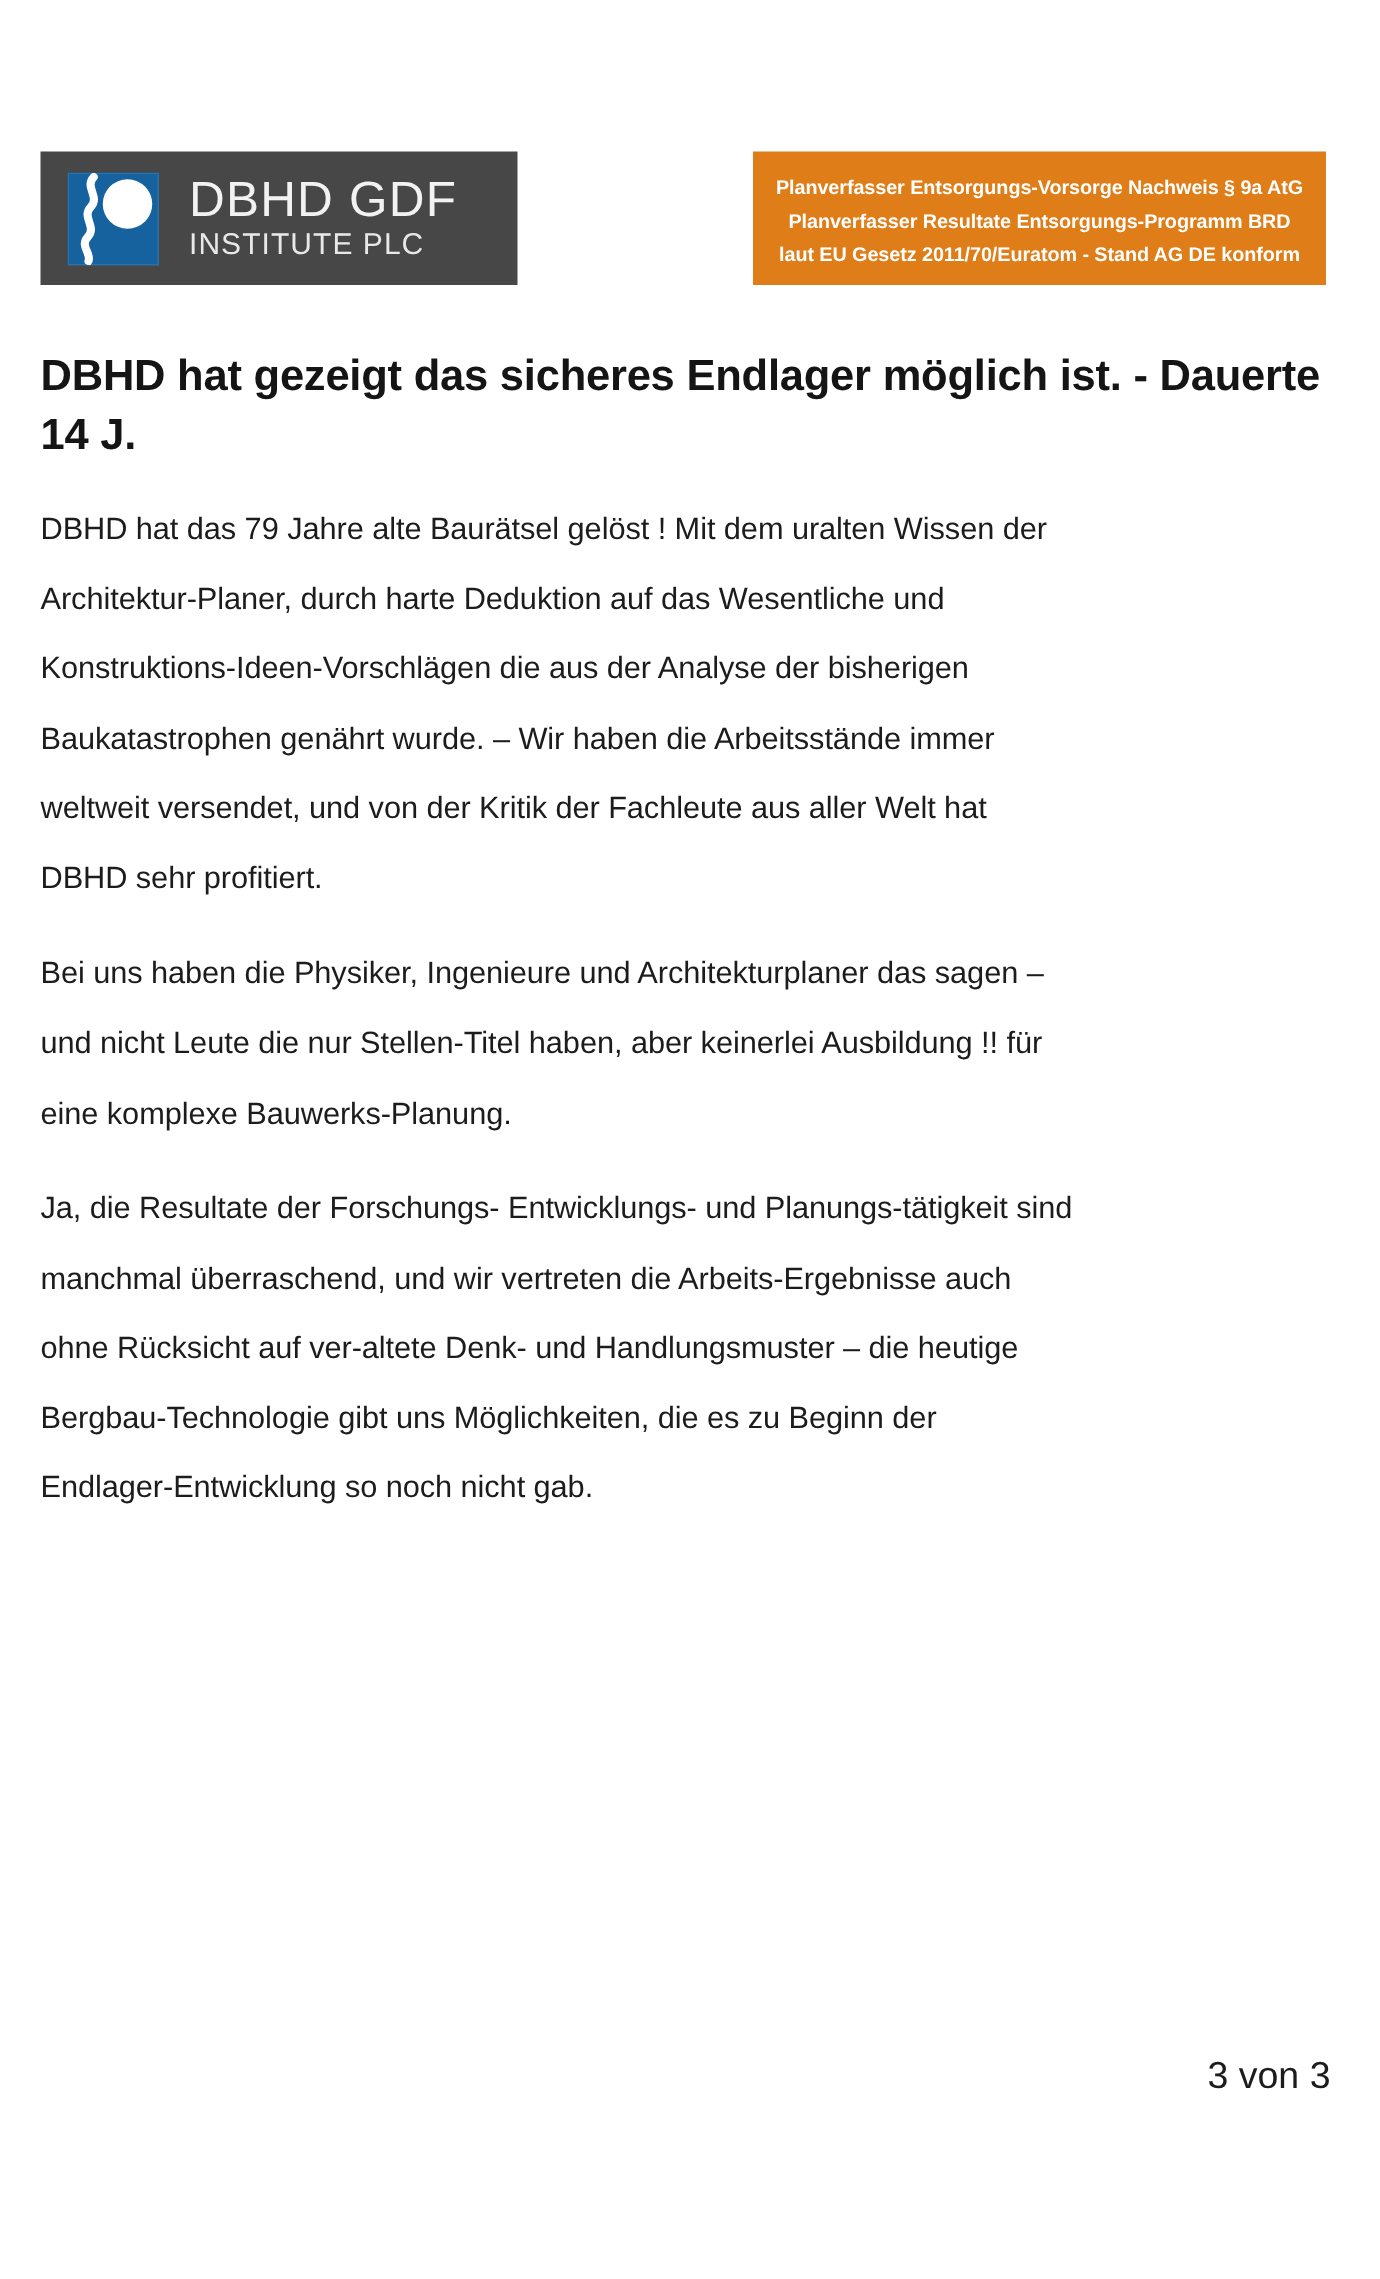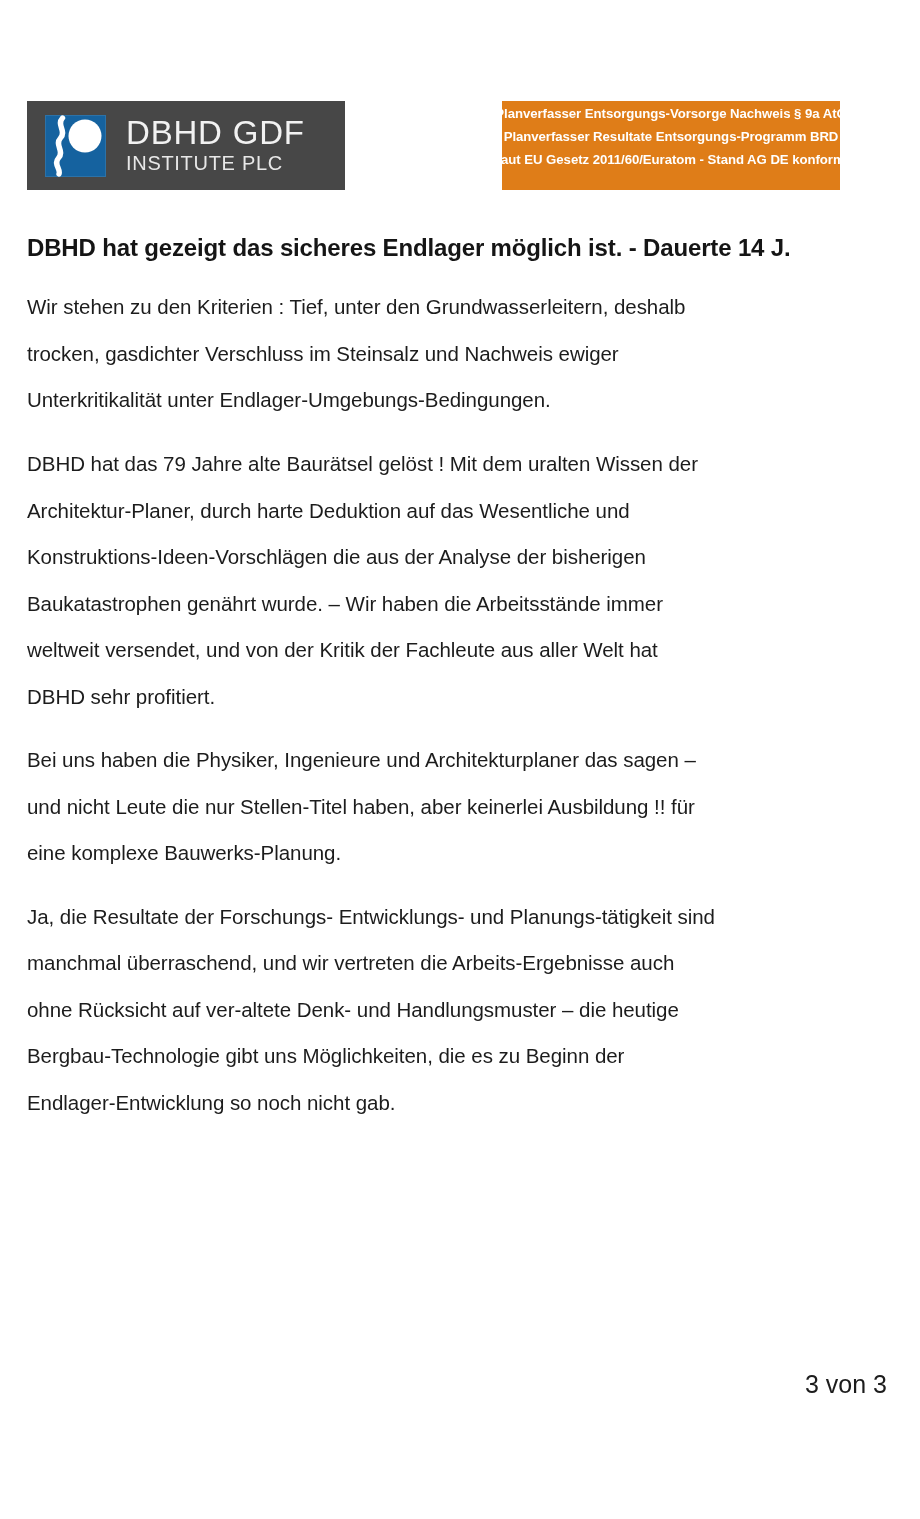--- a/index.html
+++ b/index.html
@@ -88,29 +88,29 @@
     display: block;
     line-height: 1.15;
     margin-top: 2px;
   }
 
   
   .banner {
     position: absolute;
     left: 502px;
     top: 0;
-    width: 338px;
+    width: 382px;
     height: 89px;
     background: #DF7D18;
     box-sizing: border-box;
     display: flex;
     flex-direction: column;
     align-items: center;
-    justify-content: center;
-    padding: 4px 6px 20px;
+    justify-content: flex-end;
+    padding: 4px 6px 8px;
   }
 
   .banner-line {
     color: #ffffff;
     font-size: 13.2px;
     font-weight: 700;
     line-height: 1.72;
     text-align: center;
     white-space: nowrap;
     letter-spacing: -0.05px;
@@ -119,21 +119,21 @@
   
   .content {
     position: absolute;
     left: 27px;
     top: 232px;
     width: 860px;
   }
 
   h1.headline {
     margin: 0 0 20px 0;
-    font-size: 24px;
+    font-size: 29px;
     font-weight: 700;
     letter-spacing: -0.15px;
     color: #151515;
     line-height: 1.35;
   }
 
   p.para {
     margin: 0 0 17px 0;
     font-size: 20.5px;
     font-weight: 400;
@@ -175,29 +175,28 @@
       </div>
       <div class="logo-text">
         <span class="logo-line1">DBHD GDF</span>
         <span class="logo-line2">INSTITUTE PLC</span>
       </div>
     </div>
 
     <div class="banner">
       <div class="banner-line">Planverfasser Entsorgungs-Vorsorge Nachweis § 9a AtG</div>
       <div class="banner-line">Planverfasser Resultate Entsorgungs-Programm BRD</div>
-      <div class="banner-line">laut EU Gesetz 2011/60/Euratom - Stand AG DE konform</div>
+      <div class="banner-line">laut EU Gesetz 2011/70/Euratom - Stand AG DE konform</div>
     </div>
 
   </div>
 
   <div class="content">
     <h1 class="headline">DBHD hat gezeigt das sicheres Endlager möglich ist. - Dauerte 14 J.</h1>
 
-    <p class="para">Wir stehen zu den Kriterien : Tief, unter den Grundwasserleitern, deshalb trocken, gasdichter Verschluss im Steinsalz und Nachweis ewiger Unterkritikalität unter Endlager-Umgebungs-Bedingungen.</p>
     <p class="para">DBHD hat das 79 Jahre alte Baurätsel gelöst ! Mit dem uralten Wissen der Architektur-Planer, durch harte Deduktion auf das Wesentliche und Konstruktions-Ideen-Vorschlägen die aus der Analyse der bisherigen Baukatastrophen genährt wurde. – Wir haben die Arbeitsstände immer weltweit versendet, und von der Kritik der Fachleute aus aller Welt hat DBHD sehr profitiert.</p>
     <p class="para">Bei uns haben die Physiker, Ingenieure und Architekturplaner das sagen – und nicht Leute die nur Stellen-Titel haben, aber keinerlei Ausbildung !! für eine komplexe Bauwerks-Planung.</p>
     <p class="para last">Ja, die Resultate der Forschungs- Entwicklungs- und Planungs-tätigkeit sind manchmal überraschend, und wir vertreten die Arbeits-Ergebnisse auch ohne Rücksicht auf ver-altete Denk- und Handlungsmuster – die heutige Bergbau-Technologie gibt uns Möglichkeiten, die es zu Beginn der Endlager-Entwicklung so noch nicht gab.</p>
   </div>
 
   <div class="page-number">3 von 3</div>
 
 </div>
 
 </body></html>

